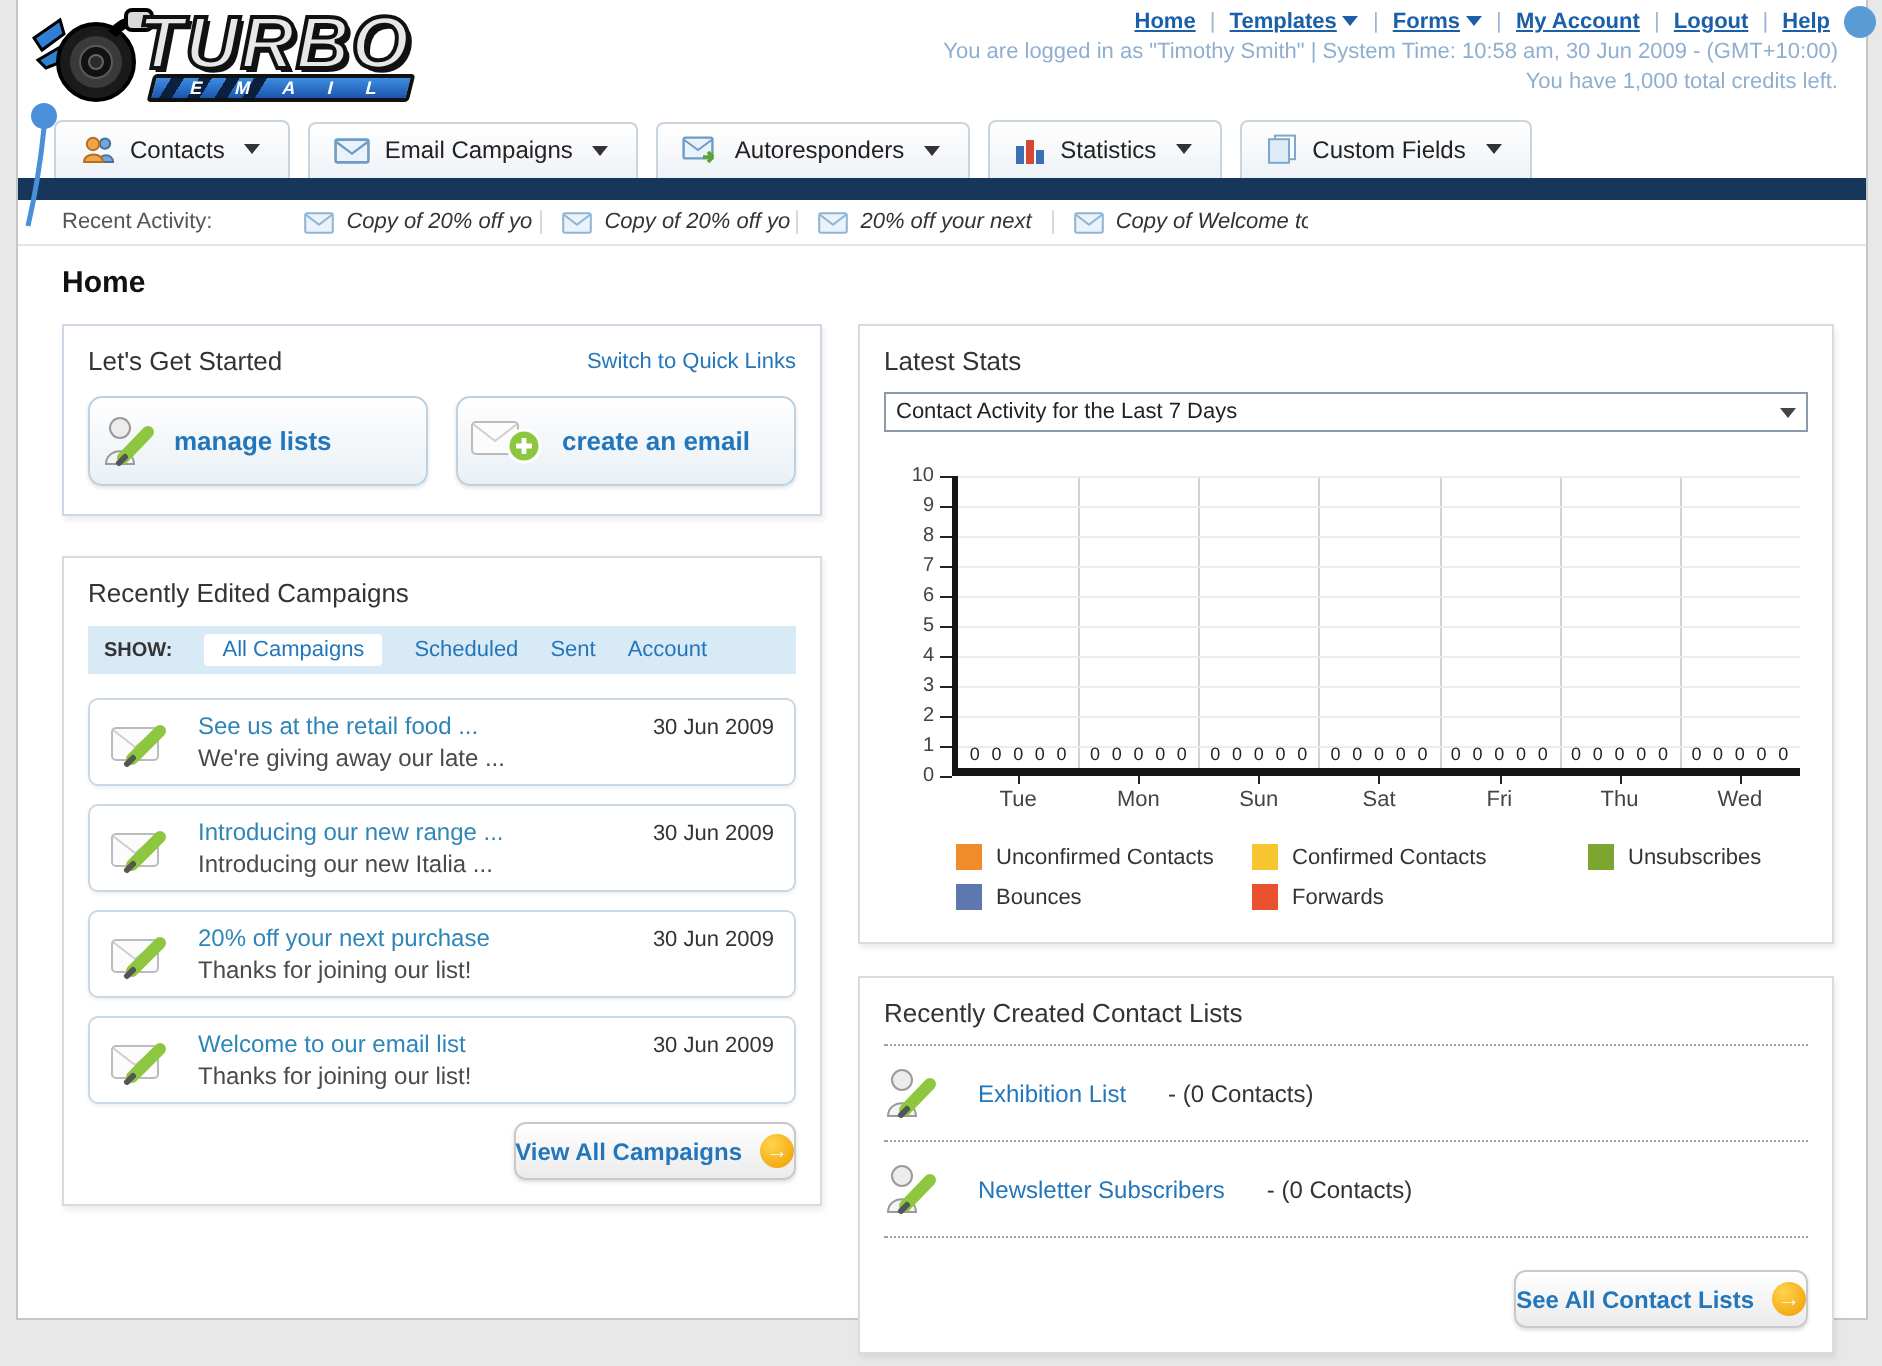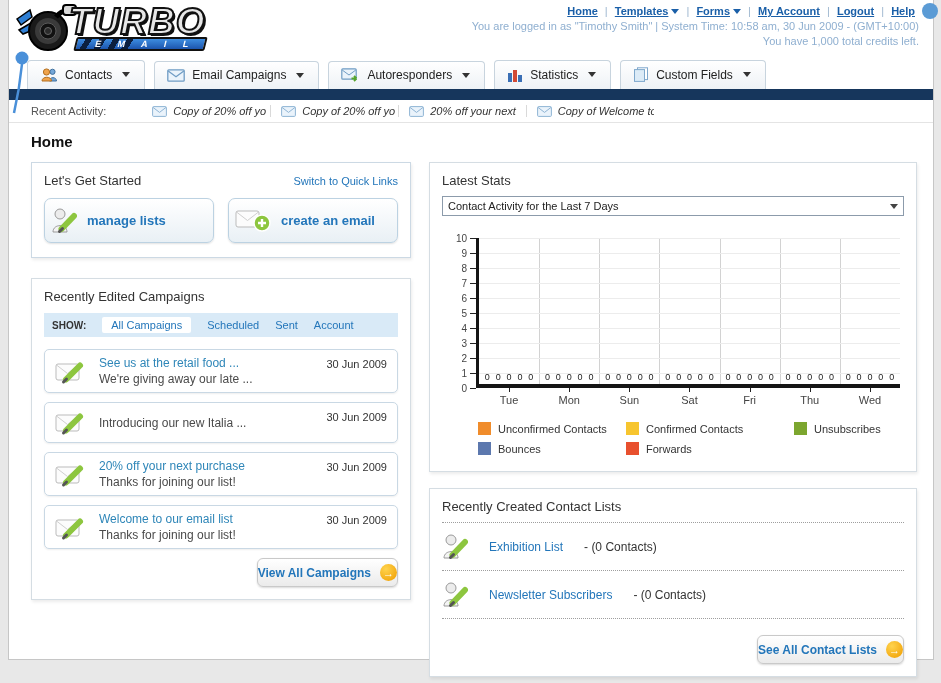--- a/index.html
+++ b/index.html
@@ -357,20 +357,21 @@
               <div class="camp-row">
                 <span class="icon">
                   <svg width="34" height="27" viewBox="0 0 34 27">
                     <rect x="1" y="6" width="23" height="16" rx="2" fill="#fcfcfc" stroke="#bbbbbb"></rect>
                     <path d="M1.5 7 L12.5 15.5 L23.5 7" fill="none" stroke="#cfcfcf"></path>
                     <path d="M11 21.5 L25 7.5" stroke="#8dc63f" stroke-width="6" stroke-linecap="round"></path>
                     <path d="M8.5 24 L11.5 21" stroke="#555" stroke-width="3" stroke-linecap="round"></path>
                   </svg>
                 </span>
                 <div class="camp-txt">
+                  <a class="camp-title">Introducing our new range ...</a>
                   <div class="camp-sub">Introducing our new Italia ...</div>
                 </div>
                 <span class="camp-date">30 Jun 2009</span>
               </div>
               <div class="camp-row">
                 <span class="icon">
                   <svg width="34" height="27" viewBox="0 0 34 27">
                     <rect x="1" y="6" width="23" height="16" rx="2" fill="#fcfcfc" stroke="#bbbbbb"></rect>
                     <path d="M1.5 7 L12.5 15.5 L23.5 7" fill="none" stroke="#cfcfcf"></path>
                     <path d="M11 21.5 L25 7.5" stroke="#8dc63f" stroke-width="6" stroke-linecap="round"></path>

